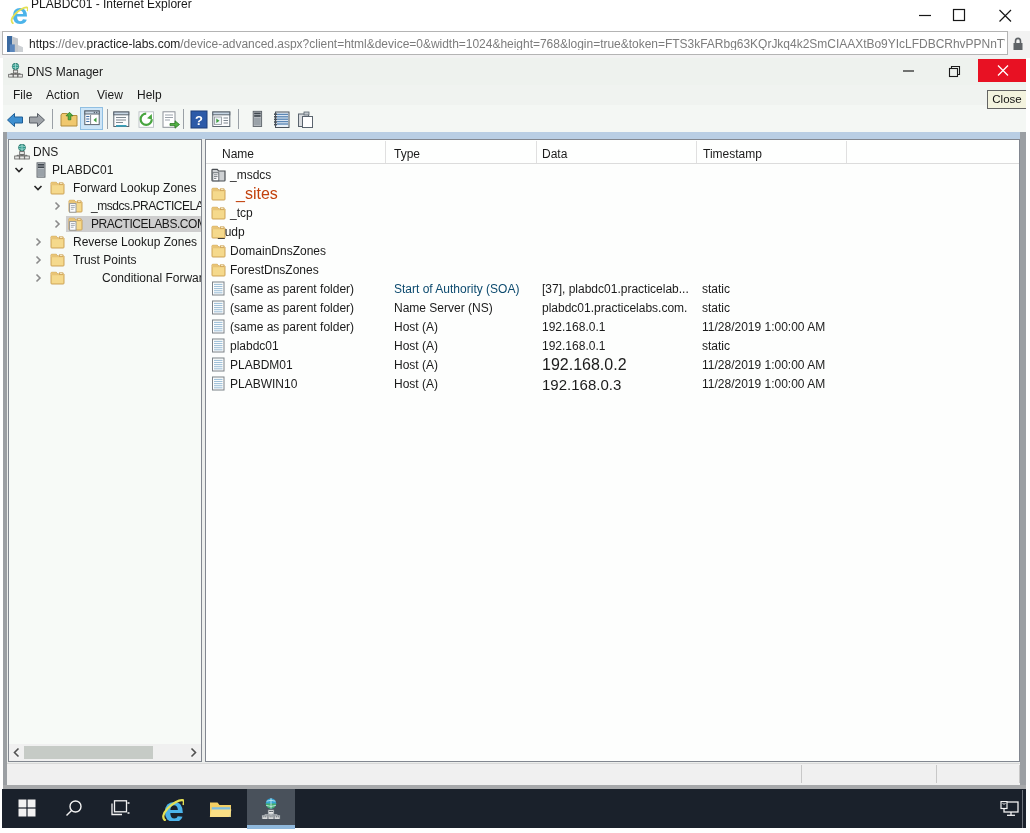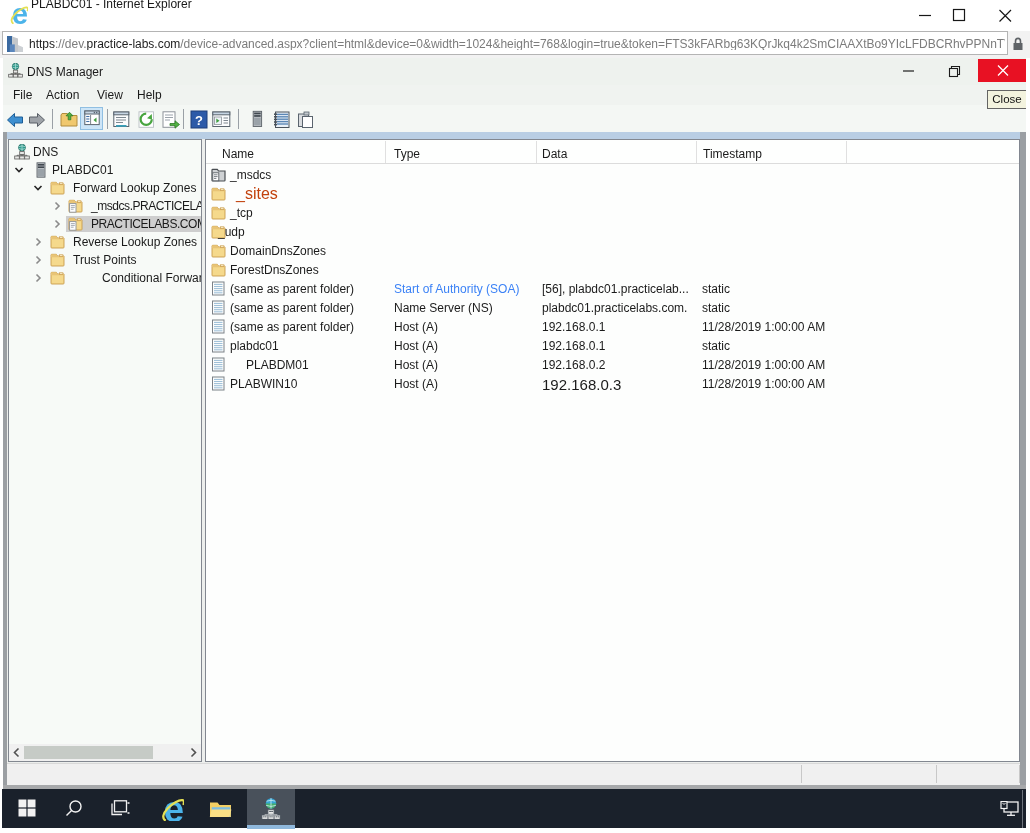--- a/index.html
+++ b/index.html
@@ -333,22 +333,22 @@
   </svg>
 <div class="t" style="left:230px;top:251px;transform:translateY(-50%);font-size:12px;color:#1b1b1b;">DomainDnsZones</div>
 <svg class="abs" style="left:211px;top:262px" width="16" height="16" viewBox="0 0 16 16">
     <use href="#folder"></use>
   </svg>
 <div class="t" style="left:230px;top:270px;transform:translateY(-50%);font-size:12px;color:#1b1b1b;">ForestDnsZones</div>
 <svg class="abs" style="left:211px;top:281px" width="16" height="16" viewBox="0 0 16 16">
     <use href="#rec"></use>
   </svg>
 <div class="t" style="left:230px;top:289px;transform:translateY(-50%);font-size:12px;color:#1b1b1b;">(same as parent folder)</div>
-<div class="t" style="left:394px;top:289px;transform:translateY(-50%);font-size:12px;color:#3b82f6;">Start of Authority (SOA)</div>
-<div class="t" style="left:542px;top:289px;transform:translateY(-50%);font-size:12px;color:#1b1b1b;">[56], plabdc01.practicelab...</div>
+<div class="t" style="left:394px;top:289px;transform:translateY(-50%);font-size:12px;color:#0c4a6e;">Start of Authority (SOA)</div>
+<div class="t" style="left:542px;top:289px;transform:translateY(-50%);font-size:12px;color:#1b1b1b;">[37], plabdc01.practicelab...</div>
 <div class="t" style="left:702px;top:289px;transform:translateY(-50%);font-size:12px;color:#1b1b1b;">static</div>
 <svg class="abs" style="left:211px;top:300px" width="16" height="16" viewBox="0 0 16 16">
     <use href="#rec"></use>
   </svg>
 <div class="t" style="left:230px;top:308px;transform:translateY(-50%);font-size:12px;color:#1b1b1b;">(same as parent folder)</div>
 <div class="t" style="left:394px;top:308px;transform:translateY(-50%);font-size:12px;color:#1b1b1b;">Name Server (NS)</div>
 <div class="t" style="left:542px;top:308px;transform:translateY(-50%);font-size:12px;color:#1b1b1b;">plabdc01.practicelabs.com.</div>
 <div class="t" style="left:702px;top:308px;transform:translateY(-50%);font-size:12px;color:#1b1b1b;">static</div>
 <svg class="abs" style="left:211px;top:319px" width="16" height="16" viewBox="0 0 16 16">
     <use href="#rec"></use>
@@ -360,23 +360,23 @@
 <svg class="abs" style="left:211px;top:338px" width="16" height="16" viewBox="0 0 16 16">
     <use href="#rec"></use>
   </svg>
 <div class="t" style="left:230px;top:346px;transform:translateY(-50%);font-size:12px;color:#1b1b1b;">plabdc01</div>
 <div class="t" style="left:394px;top:346px;transform:translateY(-50%);font-size:12px;color:#1b1b1b;">Host (A)</div>
 <div class="t" style="left:542px;top:346px;transform:translateY(-50%);font-size:12px;color:#1b1b1b;">192.168.0.1</div>
 <div class="t" style="left:702px;top:346px;transform:translateY(-50%);font-size:12px;color:#1b1b1b;">static</div>
 <svg class="abs" style="left:211px;top:357px" width="16" height="16" viewBox="0 0 16 16">
     <use href="#rec"></use>
   </svg>
-<div class="t" style="left:230px;top:365px;transform:translateY(-50%);font-size:12px;color:#1b1b1b;margin-left:16px;">PLABDM01</div>
+<div class="t" style="left:230px;top:365px;transform:translateY(-50%);font-size:12px;color:#1b1b1b;">PLABDM01</div>
 <div class="t" style="left:394px;top:365px;transform:translateY(-50%);font-size:12px;color:#1b1b1b;">Host (A)</div>
-<div class="t" style="left:542px;top:365px;transform:translateY(-50%);font-size:12px;color:#1b1b1b;">192.168.0.2</div>
+<div class="t" style="left:542px;top:365px;transform:translateY(-50%);font-size:16px;color:#1b1b1b;">192.168.0.2</div>
 <div class="t" style="left:702px;top:365px;transform:translateY(-50%);font-size:12px;color:#1b1b1b;">11/28/2019 1:00:00 AM</div>
 <svg class="abs" style="left:211px;top:376px" width="16" height="16" viewBox="0 0 16 16">
     <use href="#rec"></use>
   </svg>
 <div class="t" style="left:230px;top:384px;transform:translateY(-50%);font-size:12px;color:#1b1b1b;">PLABWIN10</div>
 <div class="t" style="left:394px;top:384px;transform:translateY(-50%);font-size:12px;color:#1b1b1b;">Host (A)</div>
 <div class="t" style="left:542px;top:384px;transform:translateY(-50%);font-size:15px;color:#1b1b1b;">192.168.0.3</div>
 <div class="t" style="left:702px;top:384px;transform:translateY(-50%);font-size:12px;color:#1b1b1b;">11/28/2019 1:00:00 AM</div>
 <div class="abs" style="left:7px;top:763px;width:1013px;height:22px;background:#f0f0f0;border-top:1px solid #d9d9d9;"></div>
 <div class="abs" style="left:801px;top:765px;width:1px;height:18px;background:#c8c8c8;"></div>

